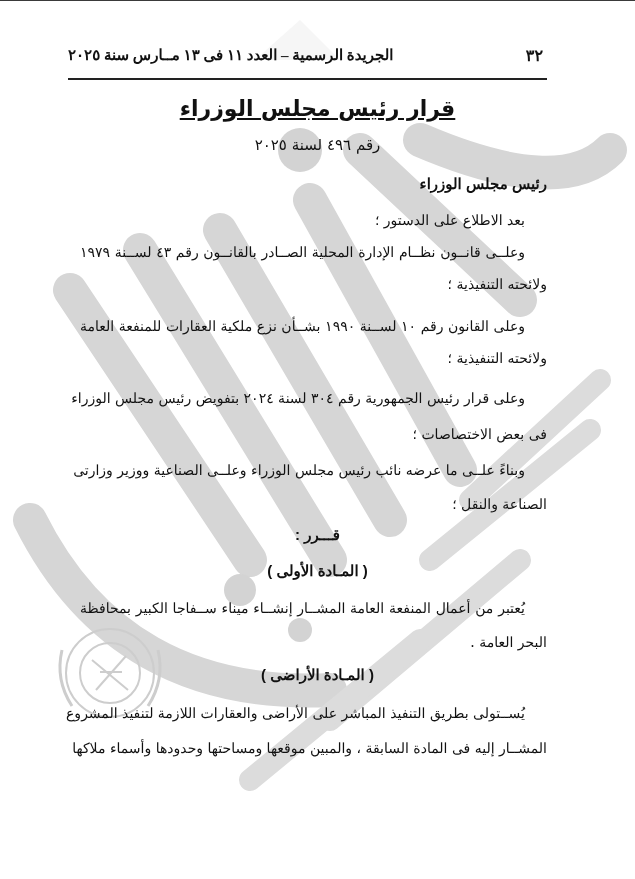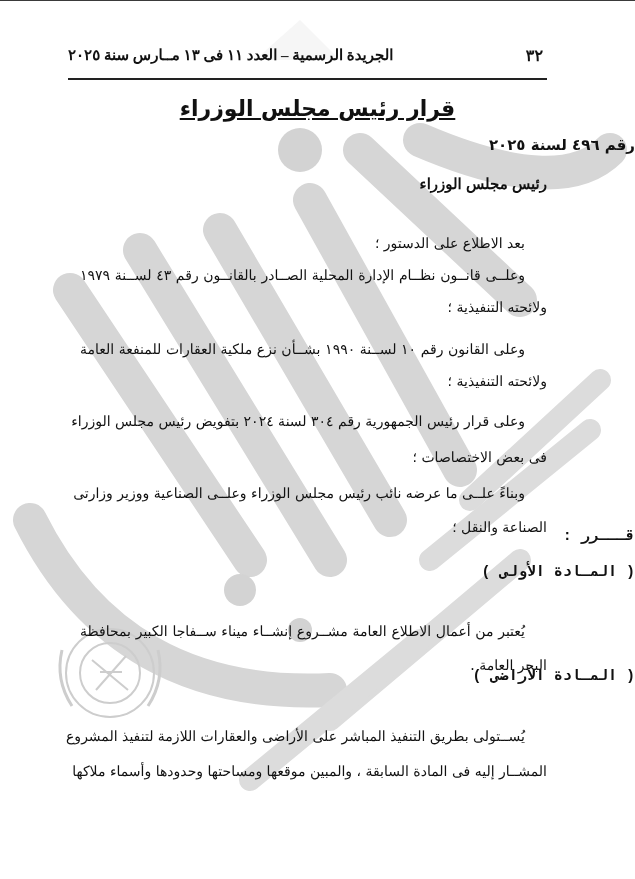--- a/index.html
+++ b/index.html
@@ -27,38 +27,38 @@
   .running-head .issue { font-size: 15px; font-family: Liberation Serif, serif; }
   .head-rule {
     position: absolute; left: 68px; right: 88px; top: 78px; height: 2px; background: #222;
   }
 
   .title {
     position: absolute; left: 0; right: 0; top: 96px; text-align: center;
     font-family: "DejaVu Sans", sans-serif; font-weight: bold; font-size: 22px; text-decoration: underline;
   }
   .subtitle {
-    position: absolute; left: 0; right: 0; top: 136px; 
-    font-family: "DejaVu Sans", sans-serif; font-weight: bold; font-size: 15px;
+    position: absolute; left: 0; right: 0; top: 136px; text-align: center;
+    font-family: "DejaVu Sans", sans-serif; font-weight: normal; font-size: 15px;
   }
   .issuer {
     position: absolute; right: 88px; top: 175px;
     font-family: Liberation Sans, sans-serif; font-weight: bold; font-size: 15px;
   }
 
   .line {
     position: absolute; right: 88px; left: 80px;
-    font-size: 14px; line-height: 20px; white-space: nowrap; text-align: right; margin-top: 23px;
+    font-size: 14px; line-height: 20px; white-space: nowrap; text-align: right;
   }
   .line.justify { text-align: justify; text-align-last: justify; }
   .line.indent { padding-right: 22px; }
 
   .center-head {
-    position: absolute; left: 0; right: 0; text-align: right;
-    font-family: Liberation Mono, monospace; font-weight: bold; font-size: 15px;
+    position: absolute; left: 0; right: 0; text-align: center;
+    font-family: Liberation Sans, sans-serif; font-weight: bold; font-size: 15px;
   }
 </style>
 </head>
 <body>
 
 <div class="top-border"></div>
 
 <svg class="watermark" viewBox="0 0 635 879">
   <g fill="none" stroke="#d6d6d6" stroke-linecap="round" stroke-width="34">
     <path d="M70 290 L250 560"></path>
@@ -108,19 +108,19 @@
   <div class="line indent justify" style="top:316px">وعلى القانون رقم ١٠ لســنة ١٩٩٠ بشــأن نزع ملكية العقارات للمنفعة العامة</div>
   <div class="line" style="top:348px">ولائحته التنفيذية ؛</div>
   <div class="line indent justify" style="top:388px">وعلى قرار رئيس الجمهورية رقم ٣٠٤ لسنة ٢٠٢٤ بتفويض رئيس مجلس الوزراء</div>
   <div class="line" style="top:424px">فى بعض الاختصاصات ؛</div>
   <div class="line indent justify" style="top:460px">وبناءً علــى ما عرضه نائب رئيس مجلس الوزراء وعلــى الصناعية ووزير وزارتى</div>
   <div class="line" style="top:494px">الصناعة والنقل ؛</div>
 
   <div class="center-head" style="top:526px">قـــرر :</div>
 
   <div class="center-head" style="top:562px">( المـادة الأولى )</div>
-  <div class="line indent justify" style="top:598px">يُعتبر من أعمال الاطلاع العامة مشــروع إنشــاء ميناء ســفاجا الكبير بمحافظة</div>
+  <div class="line indent justify" style="top:598px">يُعتبر من أعمال المنفعة العامة المشــار إنشــاء ميناء ســفاجا الكبير بمحافظة</div>
   <div class="line" style="top:632px">البحر العامة .</div>
 
   <div class="center-head" style="top:666px">( المـادة الأراضى )</div>
   <div class="line indent justify" style="top:703px">يُســتولى بطريق التنفيذ المباشر على الأراضى والعقارات اللازمة لتنفيذ المشروع</div>
   <div class="line justify" style="top:738px">المشــار إليه فى المادة السابقة ، والمبين موقعها ومساحتها وحدودها وأسماء ملاكها</div>
 </div>
 
 </body></html>

